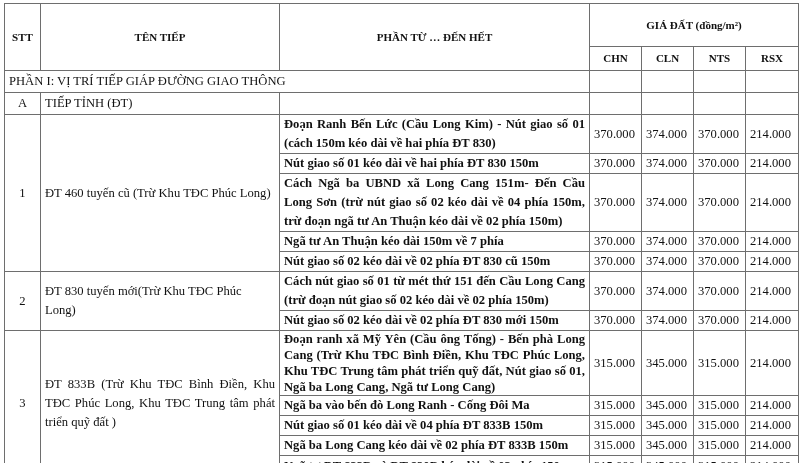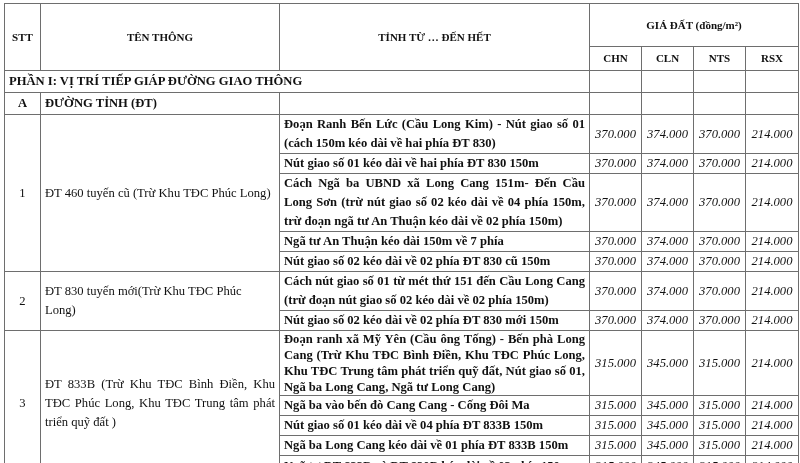--- a/index.html
+++ b/index.html
@@ -12,64 +12,64 @@
       font-size: 12.6px;
     }
     table.land td, table.land th {
       border: 1px solid #6e6e6e;
       padding: 0 4px;
       vertical-align: middle;
       line-height: 19px;
     }
     th { font-weight: bold; text-align: center; font-size: 11px; }
     .c { text-align: center; }
-    .b { font-weight: bold; }
-    .num { text-align: center; white-space: nowrap; padding: 0 2px; font-style: italic; }
+    .b { font-weight: normal; }
+    .num { text-align: left; white-space: nowrap; padding: 0 2px; }
     .just { text-align: justify; }
     .sec td { height: 20px; }
     .seg { text-align: justify; font-weight: bold; }
   </style>
 </head>
 <body>
 
 <table class="land">
   <colgroup>
     <col style="width:36px">
     <col style="width:239px">
     <col style="width:310px">
     <col style="width:52px">
     <col style="width:52px">
     <col style="width:52px">
     <col style="width:53px">
   </colgroup>
   <thead>
     <tr style="height:43px">
       <th rowspan="2">STT</th>
-      <th rowspan="2">TÊN THÔNG</th>
-      <th rowspan="2">TỈNH TỪ … ĐẾN HẾT</th>
+      <th rowspan="2">TÊN TIẾP</th>
+      <th rowspan="2">PHẦN TỪ … ĐẾN HẾT</th>
       <th colspan="4">GIÁ ĐẤT (đồng/m²)</th>
     </tr>
     <tr style="height:24px">
       <th>CHN</th>
       <th>CLN</th>
       <th>NTS</th>
       <th>RSX</th>
     </tr>
   </thead>
   <tbody>
     <tr class="sec" style="height:22px">
       <td colspan="3" class="b">PHẦN I: VỊ TRÍ TIẾP GIÁP ĐƯỜNG GIAO THÔNG</td>
       <td></td>
       <td></td>
       <td></td>
       <td></td>
     </tr>
     <tr class="sec" style="height:22px">
       <td class="c b">A</td>
-      <td class="b">ĐƯỜNG TỈNH (ĐT)</td>
+      <td class="b">TIẾP TỈNH (ĐT)</td>
       <td></td>
       <td></td>
       <td></td>
       <td></td>
       <td></td>
     </tr>
 
     <tr style="height:33px">
       <td rowspan="5" class="c">1</td>
       <td rowspan="5">ĐT 460 tuyến cũ  (Trừ Khu TĐC Phúc Long)</td>
@@ -128,35 +128,35 @@
     <tr style="height:65px">
       <td rowspan="5" class="c">3</td>
       <td rowspan="5" class="just">ĐT 833B (Trừ Khu TĐC Bình Điền, Khu TĐC Phúc Long, Khu TĐC Trung tâm phát triển quỹ đất )</td>
       <td class="seg" style="line-height:16px">Đoạn ranh xã Mỹ Yên (Cầu ông Tống) - Bến phà Long Cang (Trừ Khu TĐC Bình Điền, Khu TĐC Phúc Long, Khu TĐC Trung tâm phát triển quỹ đất, Nút giao số 01, Ngã ba Long Cang, Ngã tư Long Cang)</td>
       <td class="num">315.000</td>
       <td class="num">345.000</td>
       <td class="num">315.000</td>
       <td class="num">214.000</td>
     </tr>
     <tr style="height:20px">
-      <td class="seg">Ngã ba vào bến đò Cang Cang - Cống Đôi Ma</td>
+      <td class="seg">Ngã ba vào bến đò Long Ranh - Cống Đôi Ma</td>
       <td class="num">315.000</td>
       <td class="num">345.000</td>
       <td class="num">315.000</td>
       <td class="num">214.000</td>
     </tr>
     <tr style="height:20px">
       <td class="seg">Nút giao số 01 kéo dài về 04 phía ĐT 833B 150m</td>
       <td class="num">315.000</td>
       <td class="num">345.000</td>
       <td class="num">315.000</td>
       <td class="num">214.000</td>
     </tr>
     <tr style="height:20px">
-      <td class="seg">Ngã ba Long Cang kéo dài về 01 phía ĐT 833B 150m</td>
+      <td class="seg">Ngã ba Long Cang kéo dài về 02 phía ĐT 833B 150m</td>
       <td class="num">315.000</td>
       <td class="num">345.000</td>
       <td class="num">315.000</td>
       <td class="num">214.000</td>
     </tr>
     <tr style="height:21px">
       <td class="seg">Ngã tư ĐT 833B và ĐT 830B kéo dài về 02 phía 150m</td>
       <td class="num">315.000</td>
       <td class="num">345.000</td>
       <td class="num">315.000</td>

